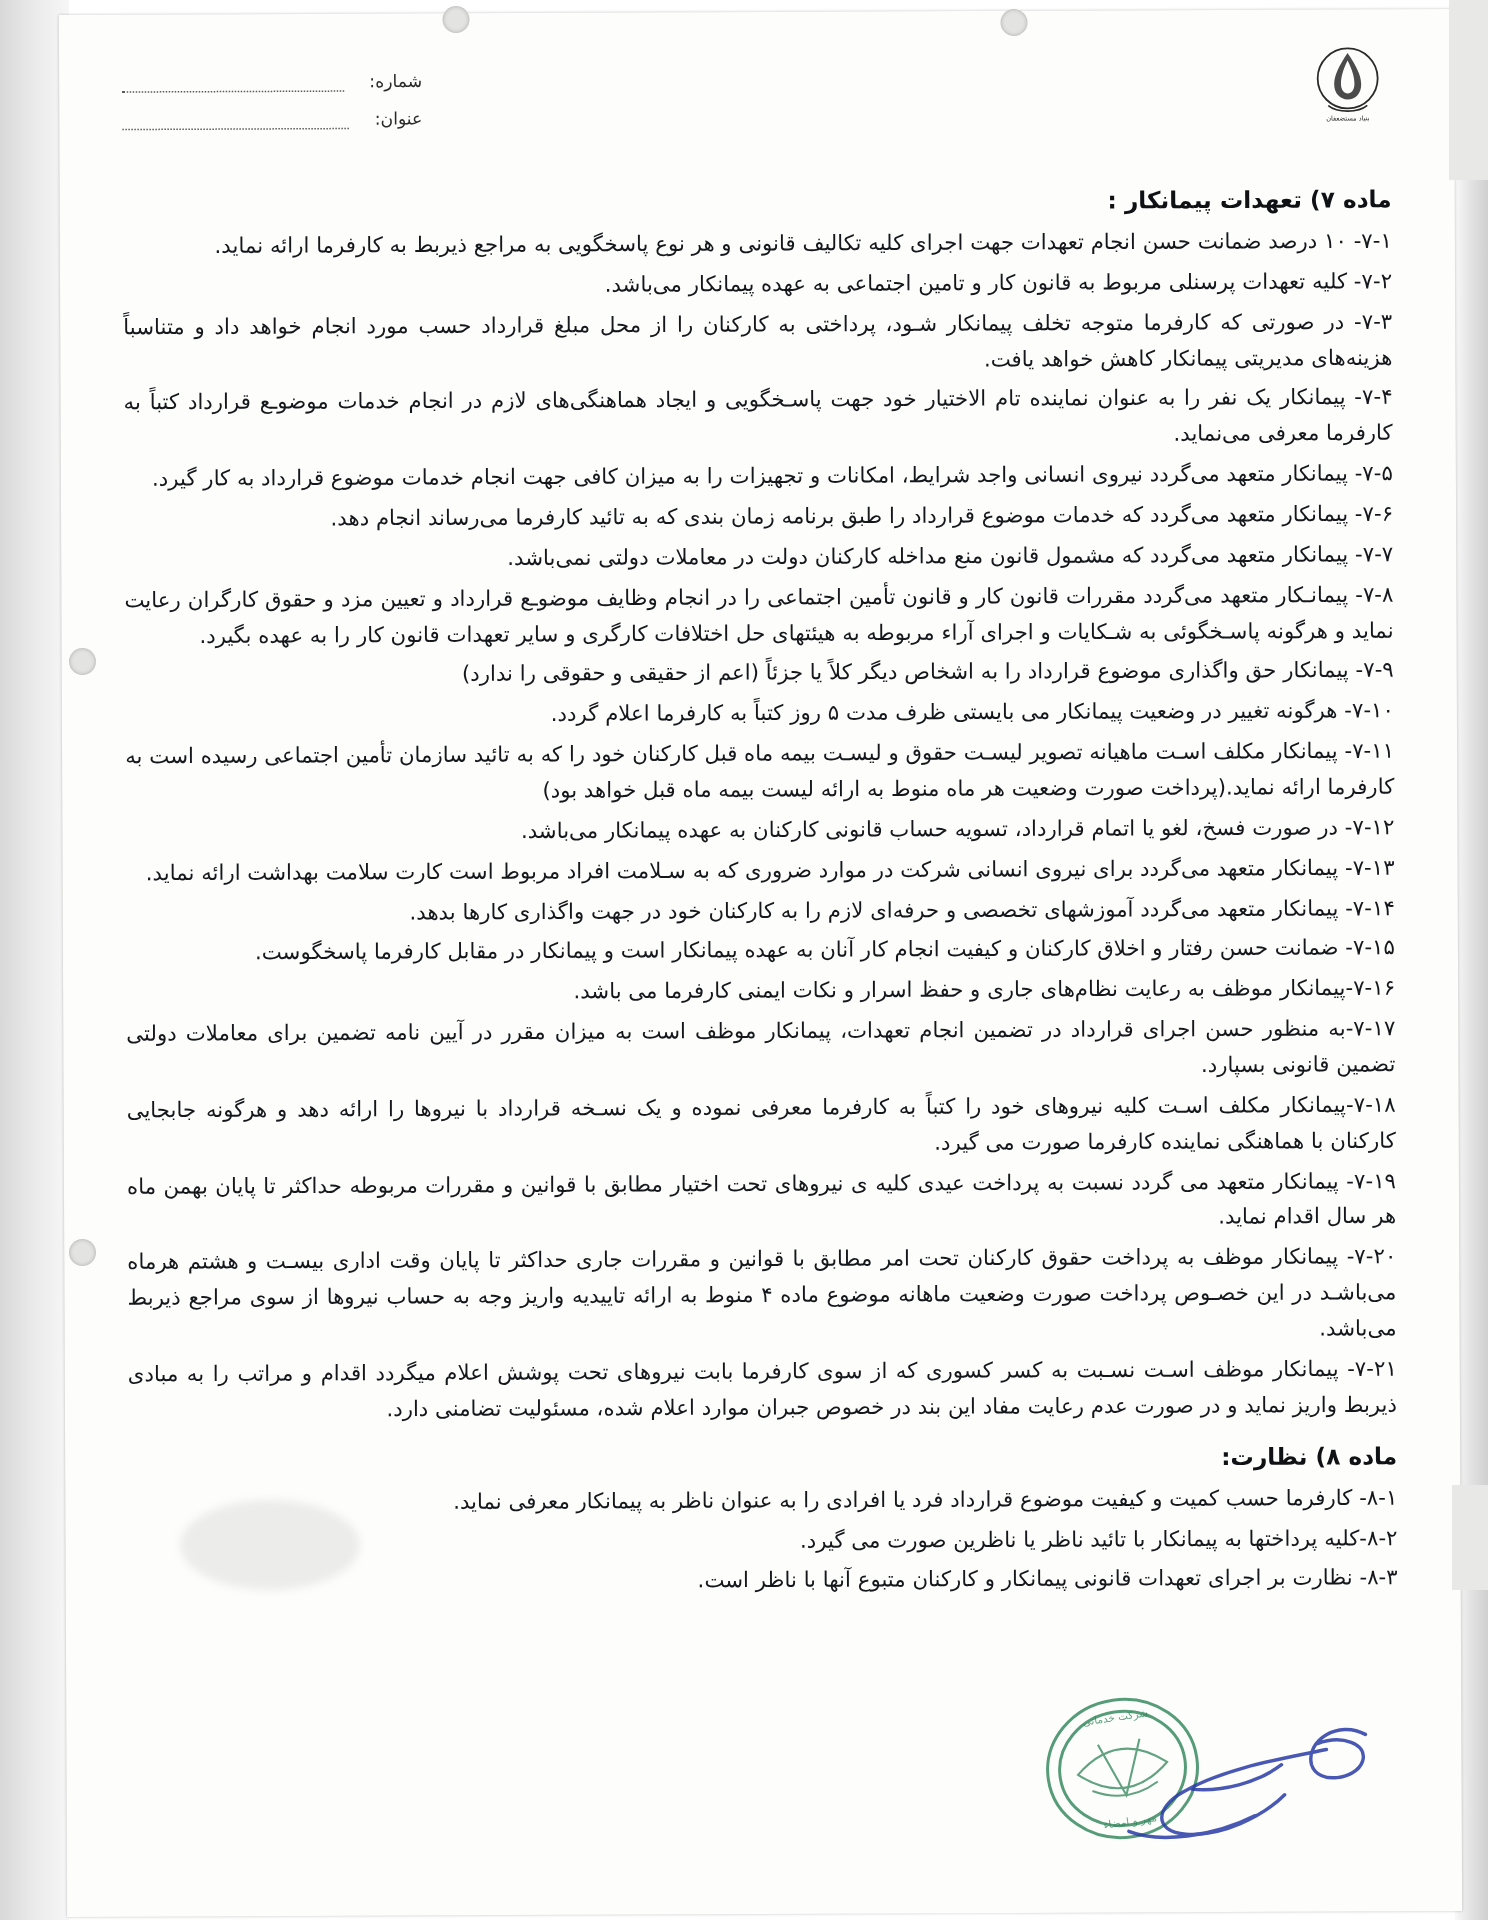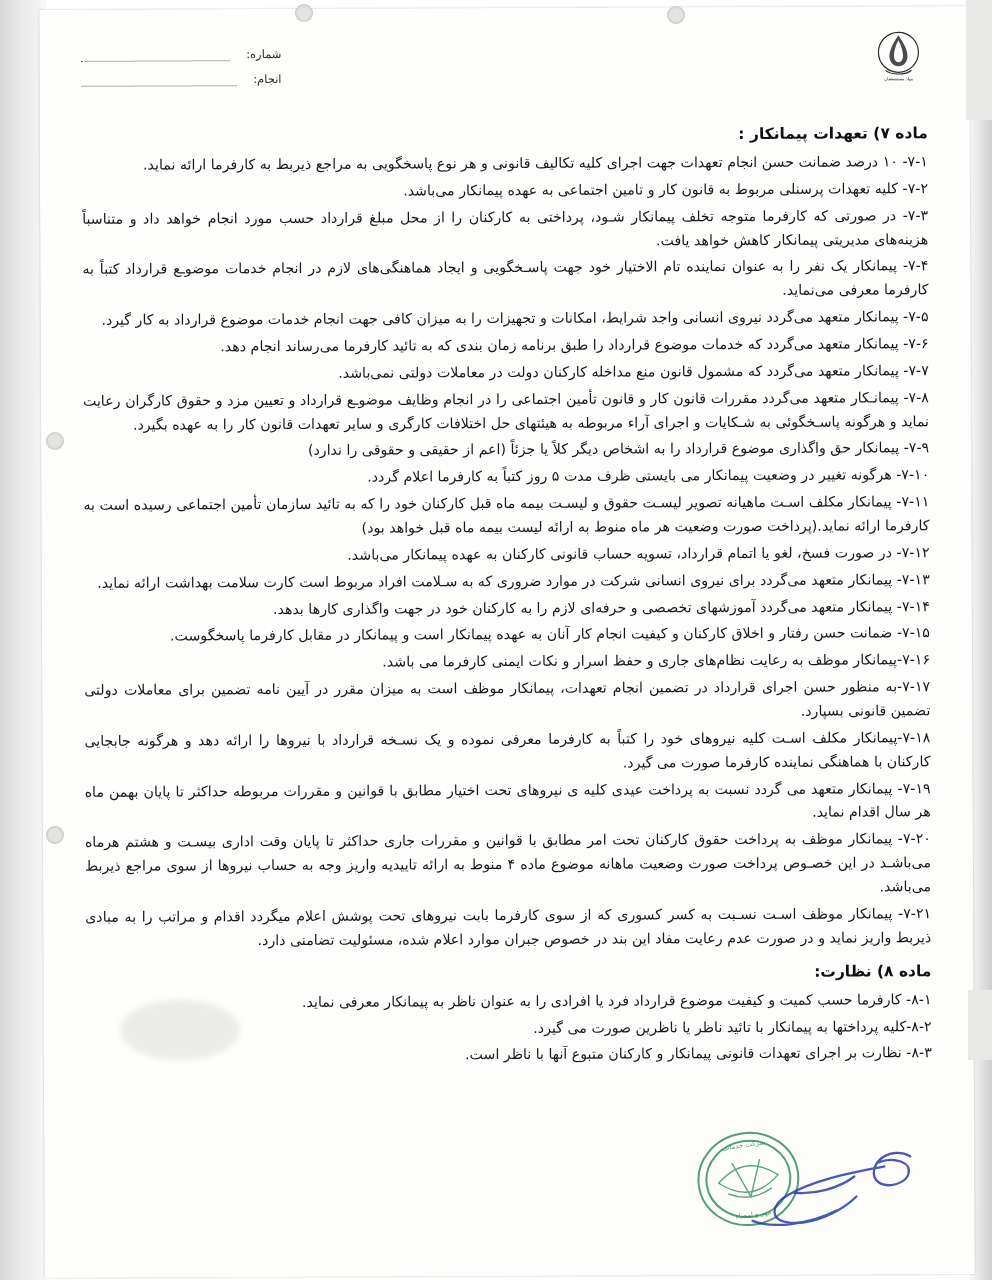--- a/index.html
+++ b/index.html
@@ -178,21 +178,21 @@
           <text x="31" y="58" font-size="4.4" text-anchor="middle" fill="#2b2b2b" font-family="DejaVu Sans, sans-serif">بنیاد مستضعفان</text>
         </svg>
       </div>
 
       <div class="meta-box">
         <div class="meta-row">
           <span class="meta-label">شماره:</span>
           <span class="meta-dots"></span>
         </div>
         <div class="meta-row">
-          <span class="meta-label">انجام:</span>
+          <span class="meta-label">عنوان:</span>
           <span class="meta-dots"></span>
         </div>
       </div>
     </div>
 
     <div class="content">
 
       <h2 class="section">ماده ۷) تعهدات پیمانکار :</h2>
 
       <p class="clause">۷-۱- ۱۰ درصد ضمانت حسن انجام تعهدات جهت اجرای کلیه تکالیف قانونی و هر نوع پاسخگویی به مراجع ذیربط به کارفرما ارائه نماید.</p>

